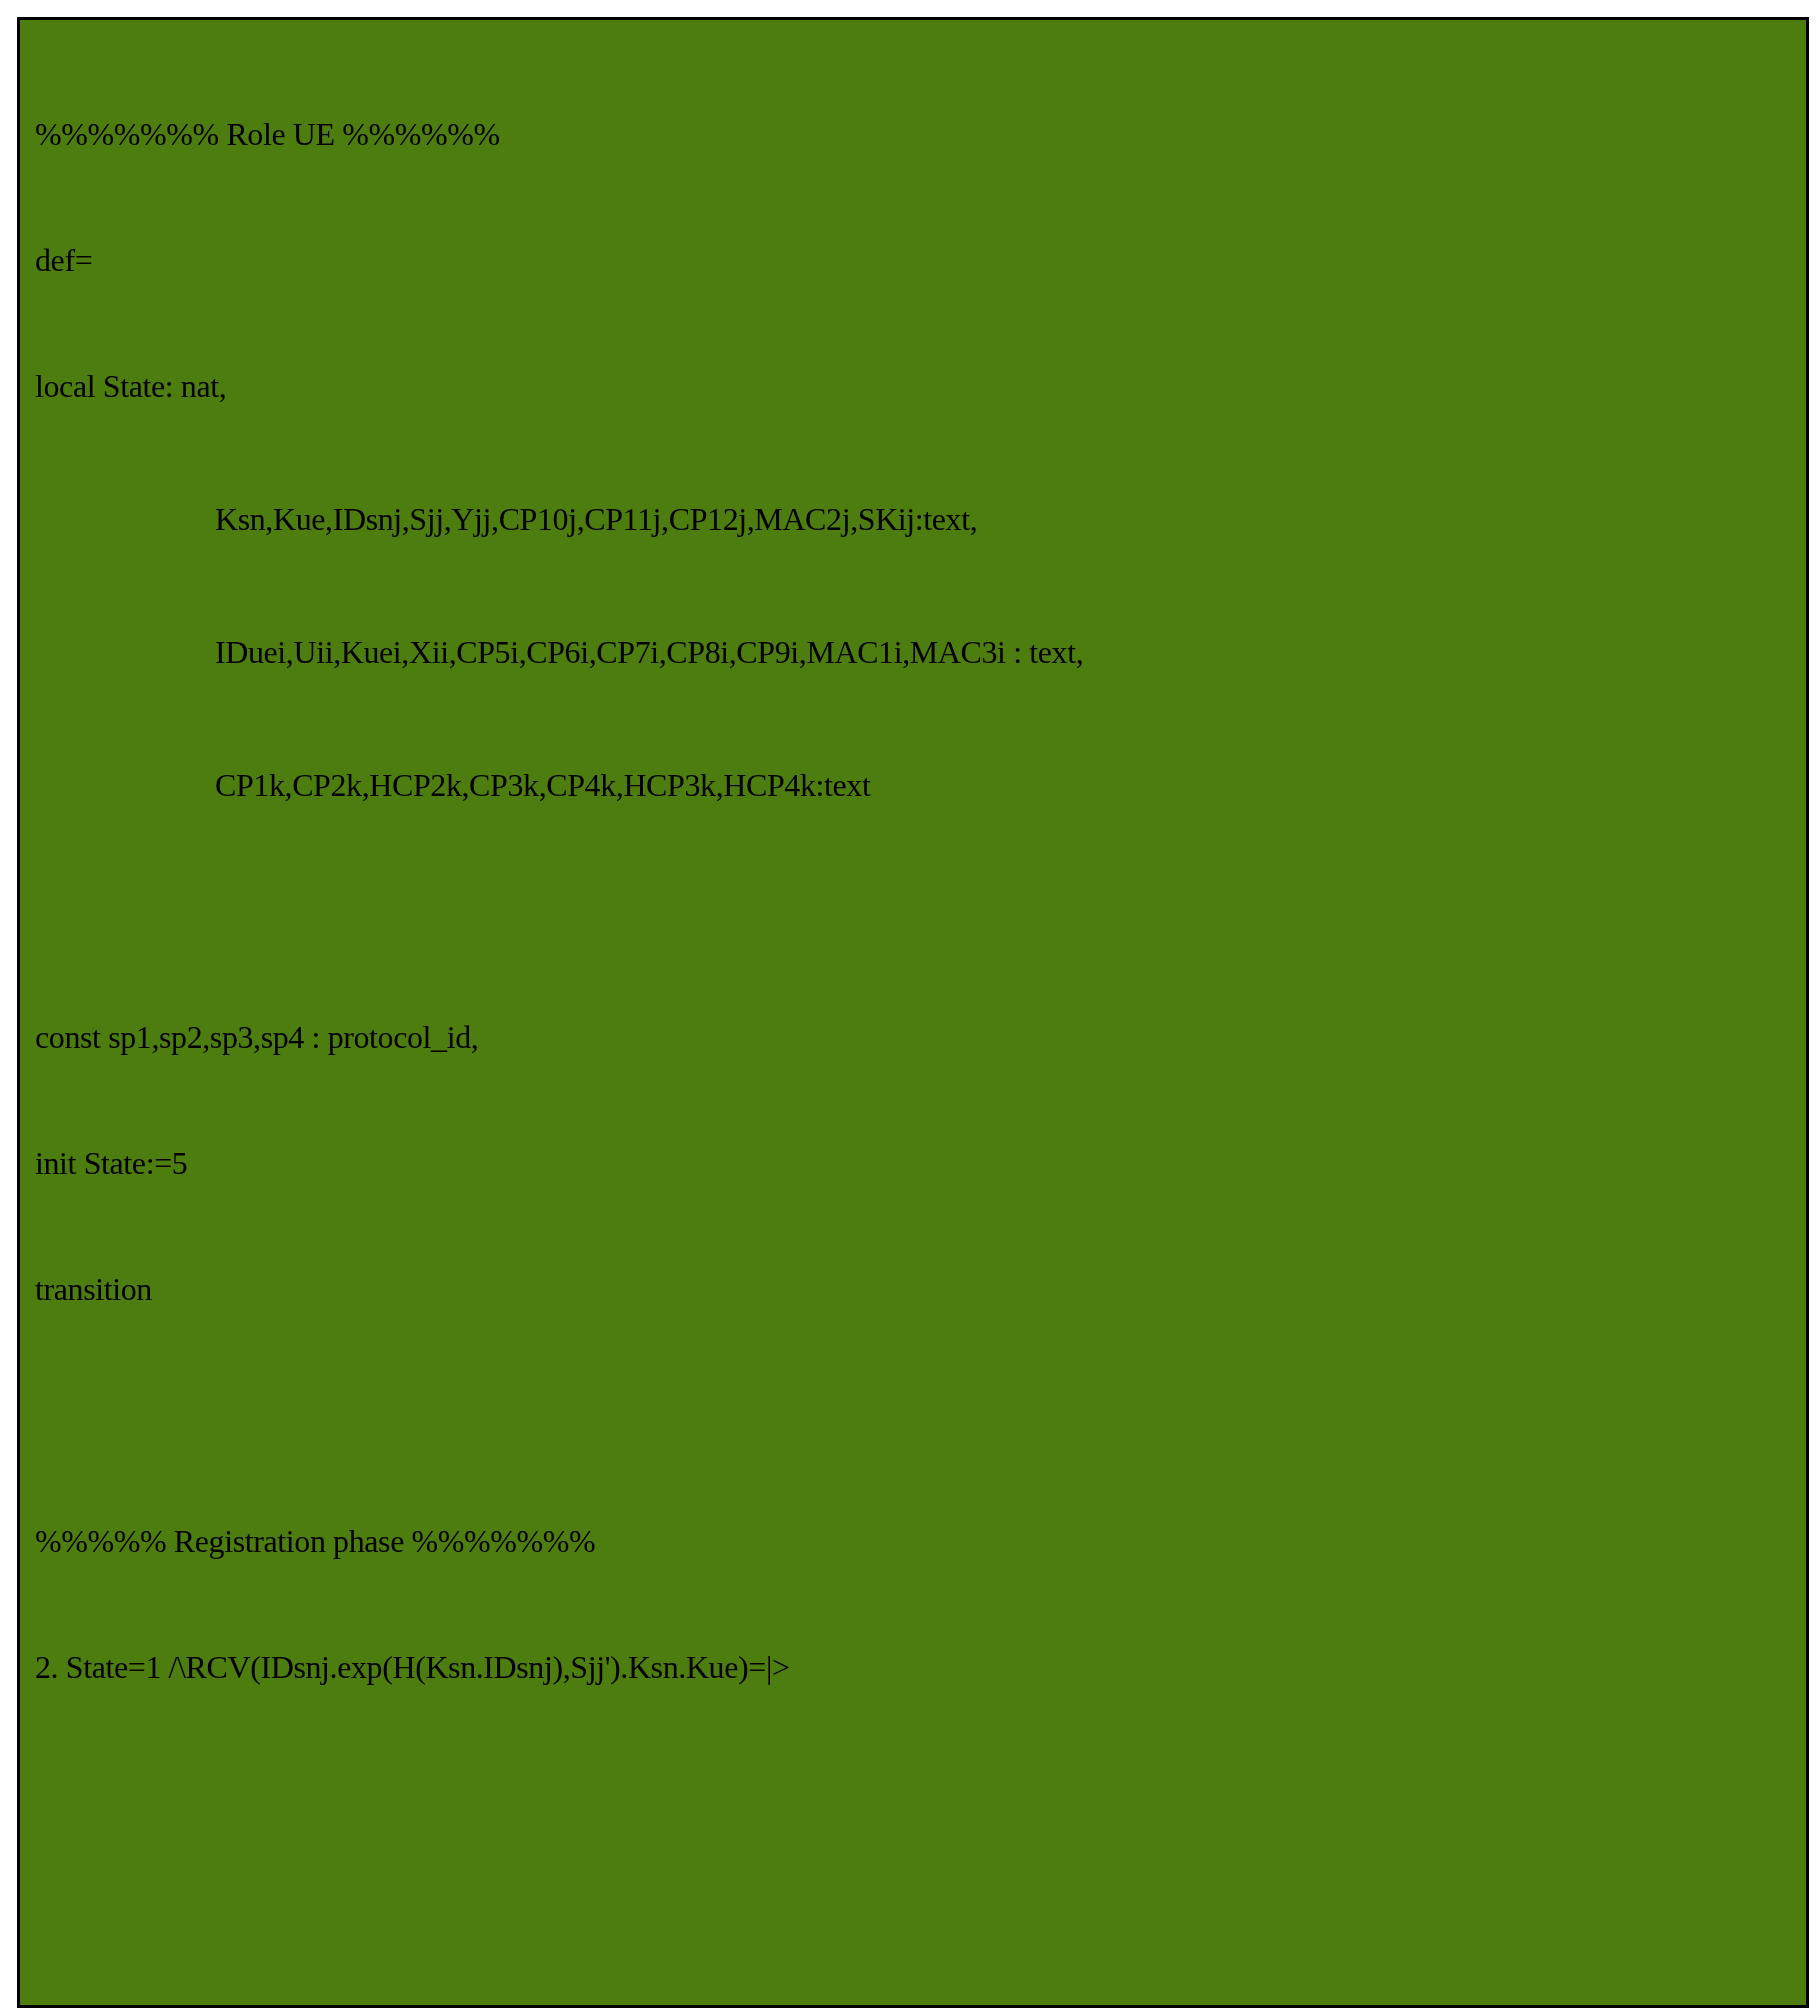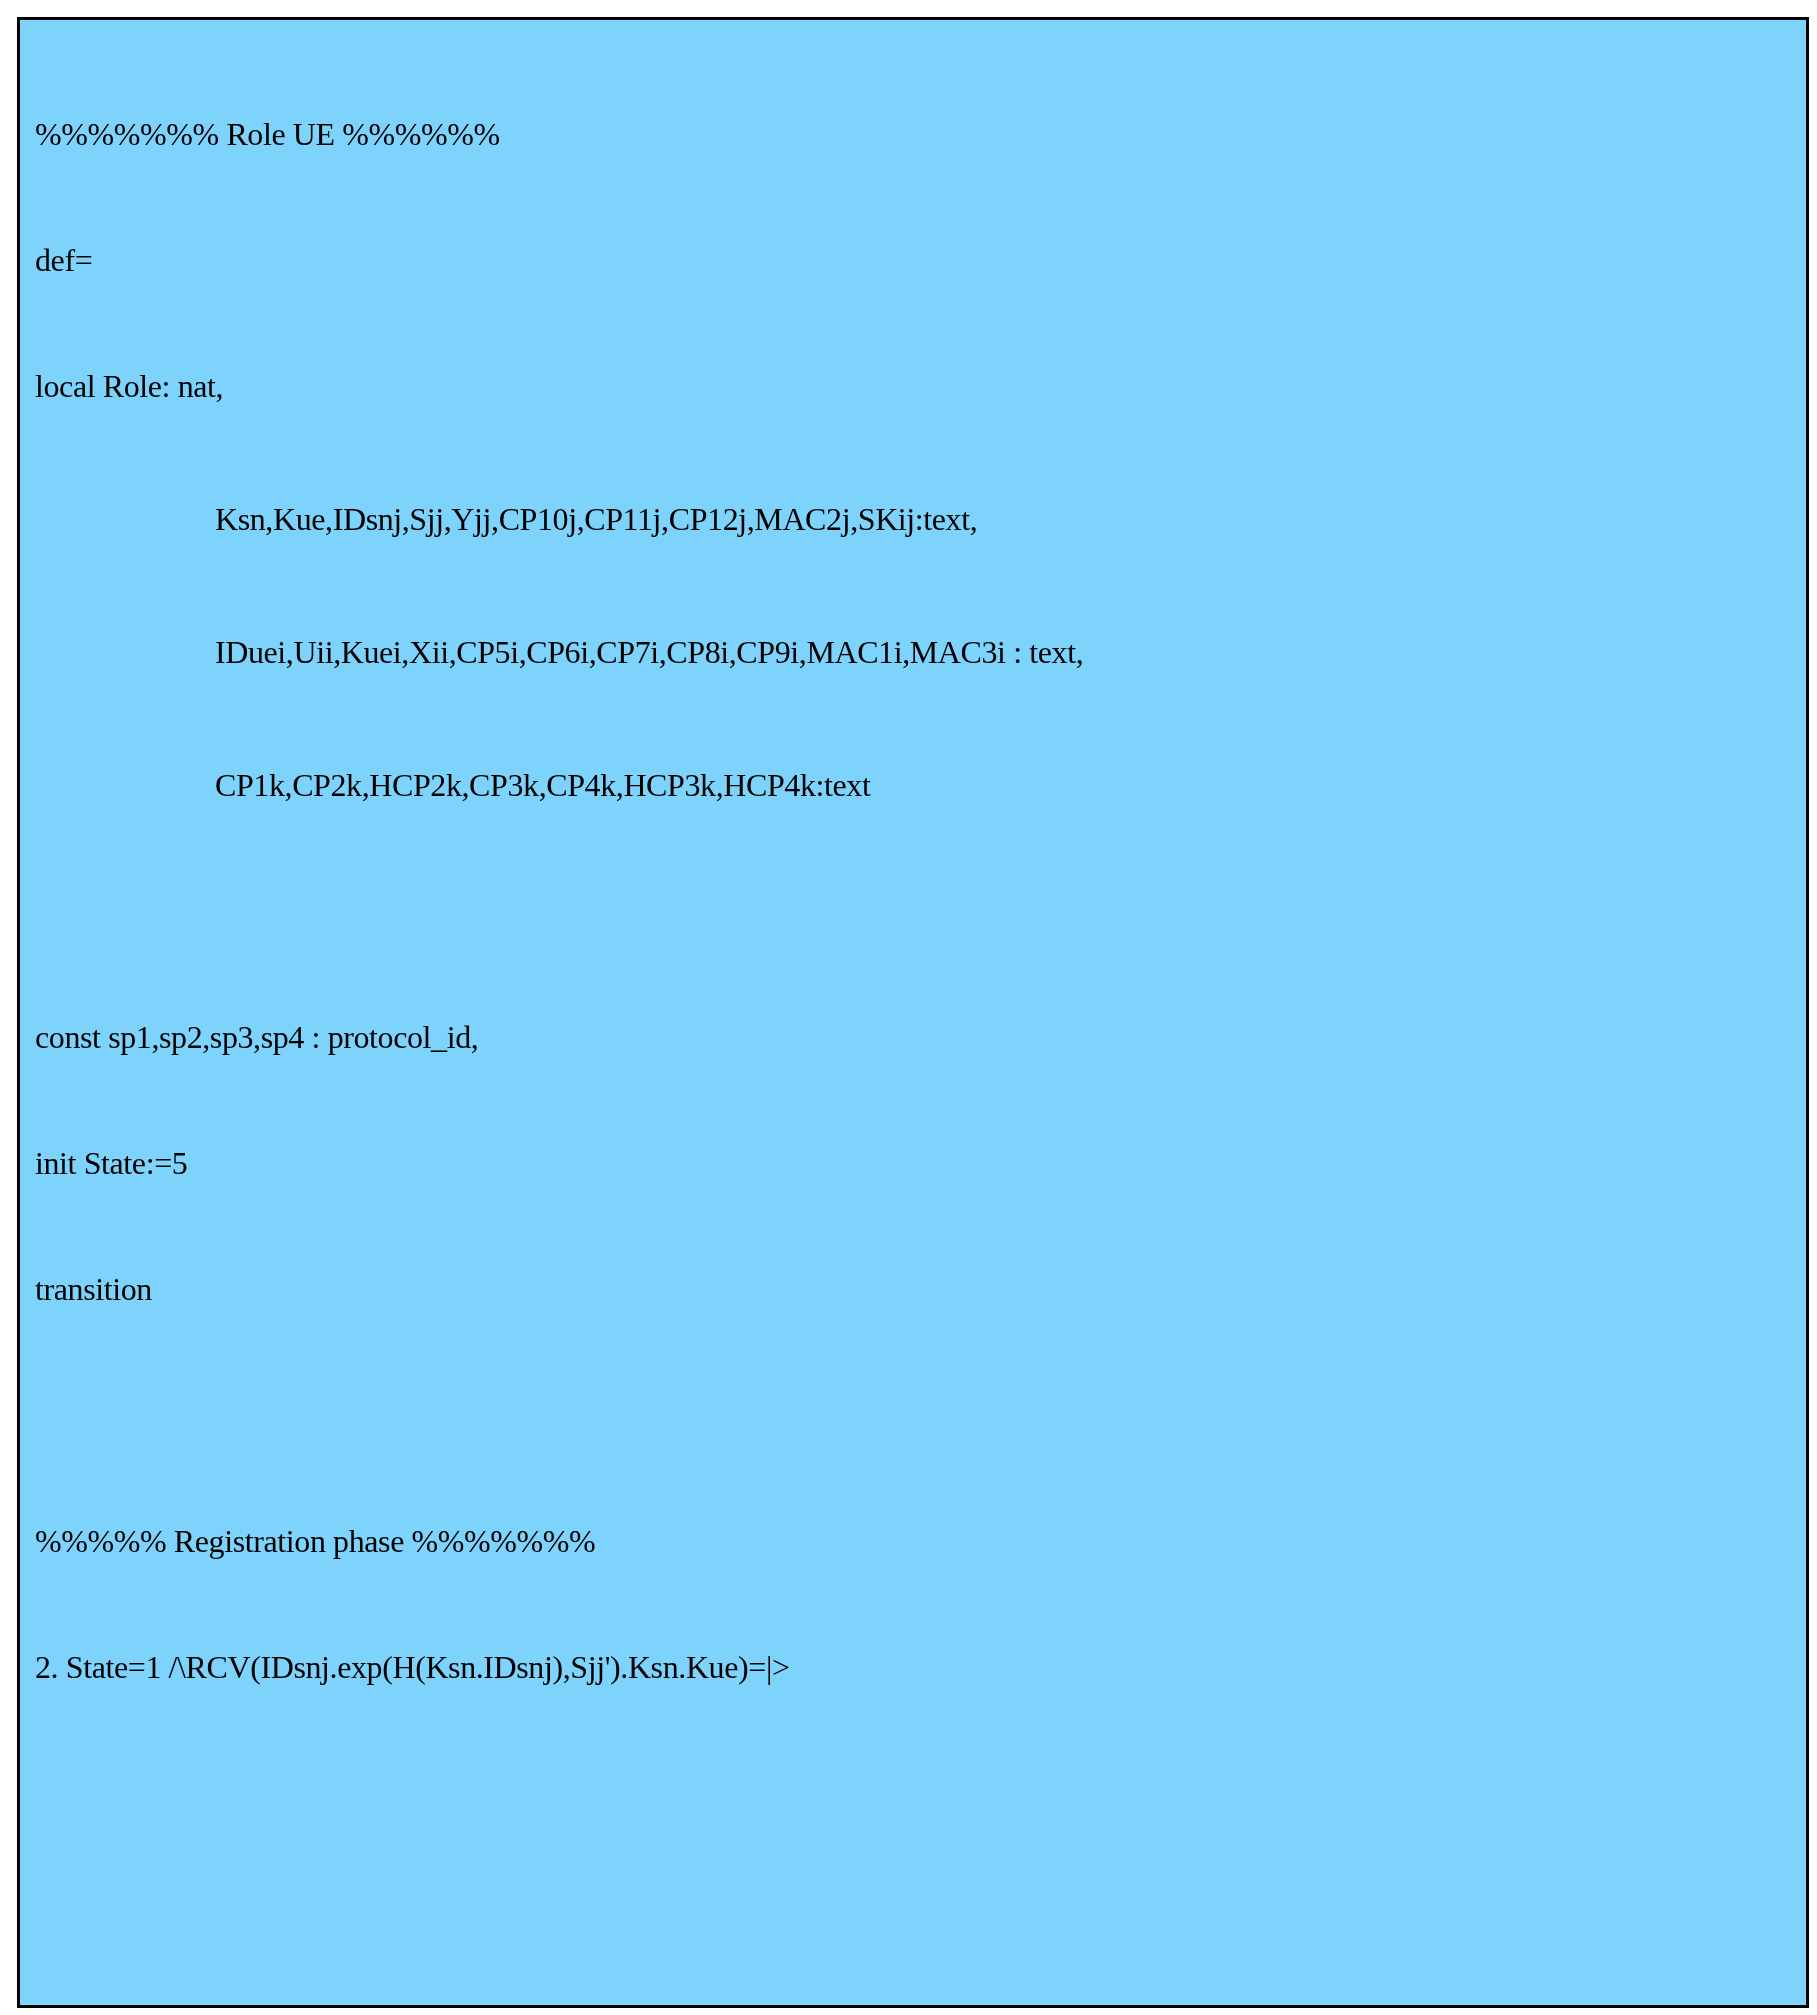--- a/index.html
+++ b/index.html
@@ -13,21 +13,21 @@
       position: relative;
       overflow: hidden;
     }
     .code-box {
       position: absolute;
       left: 16.7px;
       top: 16.7px;
       width: 1786px;
       height: 1985px;
       border: 3.5px solid #000000;
-      background: #7dd3fc;
+      background: #4d7c0f;
       box-sizing: content-box;
     }
     .code-lines {
       position: absolute;
       left: 15.3px;
       top: 9.7px;
       right: 7px;
       font-family: "Liberation Serif", "DejaVu Serif", serif;
       font-size: 32px;
       line-height: 42px;
@@ -44,21 +44,21 @@
       margin-top: 7px;
     }
   </style>
 </head>
 <body>
 
 <div class="code-box">
   <div class="code-lines" id="code-lines">
     <div class="line">%%%%%%% Role UE %%%%%%</div>
     <div class="line">def=</div>
-    <div class="line">local Role: nat,</div>
+    <div class="line">local State: nat,</div>
     <div class="line indent">Ksn,Kue,IDsnj,Sjj,Yjj,CP10j,CP11j,CP12j,MAC2j,SKij:text,</div>
     <div class="line indent">IDuei,Uii,Kuei,Xii,CP5i,CP6i,CP7i,CP8i,CP9i,MAC1i,MAC3i : text,</div>
     <div class="line indent">CP1k,CP2k,HCP2k,CP3k,CP4k,HCP3k,HCP4k:text</div>
     <div class="line"></div>
     <div class="line">const sp1,sp2,sp3,sp4 : protocol_id,</div>
     <div class="line">init State:=5</div>
     <div class="line">transition</div>
     <div class="line"></div>
     <div class="line">%%%%% Registration phase %%%%%%%</div>
     <div class="line">2. State=1 /\RCV(IDsnj.exp(H(Ksn.IDsnj),Sjj').Ksn.Kue)=|&gt;</div>

